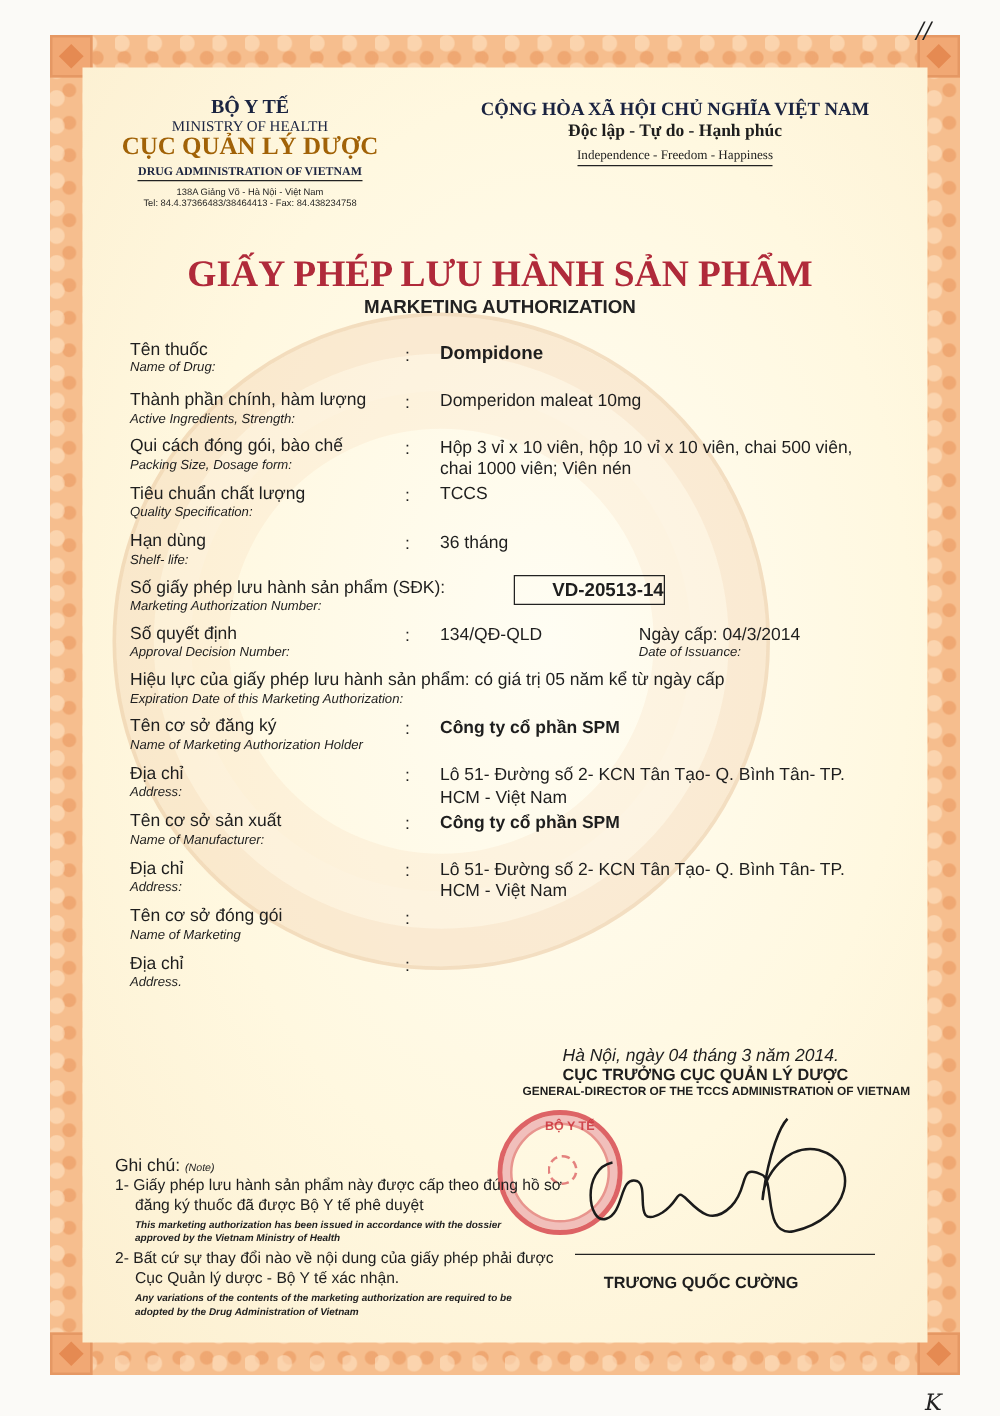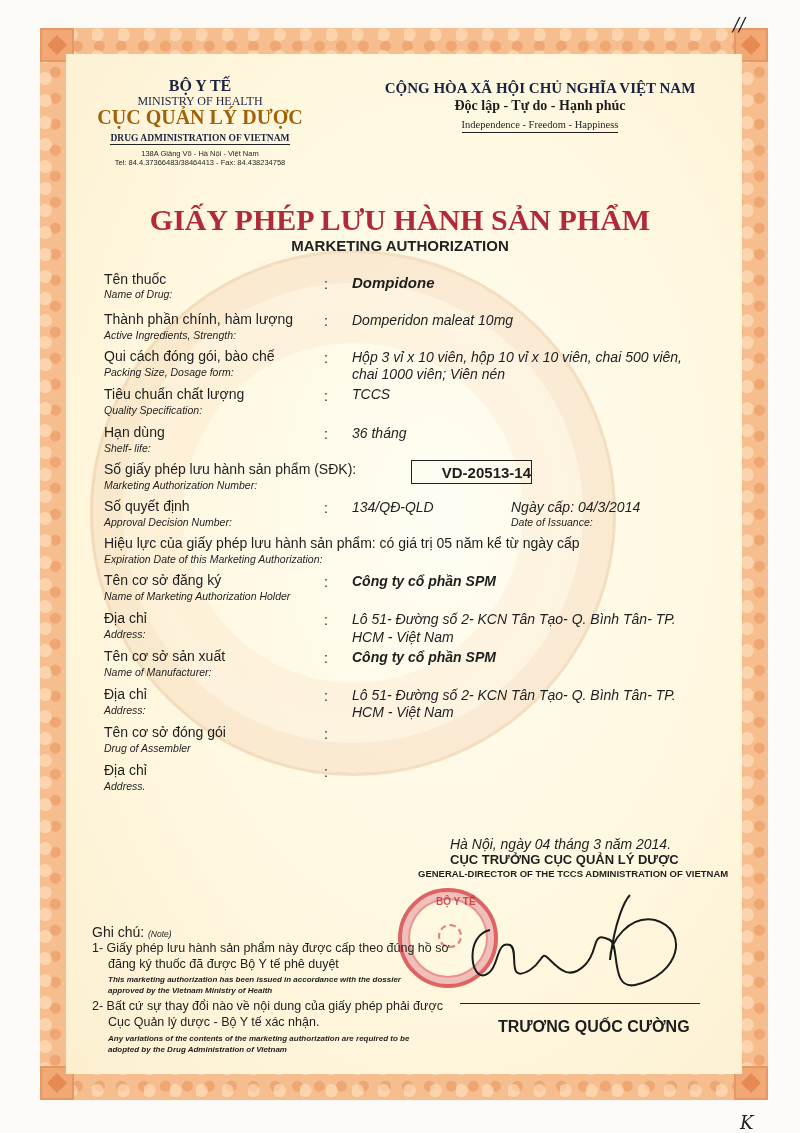--- a/index.html
+++ b/index.html
@@ -16,21 +16,21 @@
       border:3px solid rgba(222,170,120,.35); box-shadow: inset 0 0 0 30px rgba(236,190,140,.15), inset 0 0 0 60px rgba(255,255,255,.1), inset 0 0 0 90px rgba(236,190,140,.12);}
   .abs { position:absolute; white-space:nowrap; }
   .serif { font-family:"Liberation Serif", serif; }
   .hdr-l { left:80px; top:77px; width:240px; text-align:center; }
   .hdr-r { left:360px; top:80px; width:360px; text-align:center; }
   .title { left:40px; width:720px; top:203px; text-align:center; color:#b02a3a; font-family:"Liberation Serif", serif; font-weight:bold; font-size:30px; }
   .subtitle { left:40px; width:720px; top:237px; text-align:center; font-weight:bold; font-size:15px; color:#222; }
   .lbl { font-size:14px; }
   .en { font-size:10.5px; font-style:italic; }
   .colon { font-size:14px; }
-  .val { font-size:14px;font-style:italic; }
+  .val { font-size:14px; }
   .b { font-weight:bold; }
   .sdk-box { position:absolute; left:411px; top:460px; width:121px; height:24px; border:1.5px solid #222; font-weight:bold; font-size:15px; text-align:right; line-height:24px; box-sizing:border-box; }
   .stamp { position:absolute; left:398px; top:888px; width:92px; height:92px; border-radius:50%; border:4px solid rgba(210,50,60,.75); box-shadow: inset 0 0 0 6px rgba(255,255,255,.4), inset 0 0 0 8px rgba(210,50,60,.5); }
   .stamp-txt { position:absolute; font-size:10px; color:rgba(200,40,50,.8); font-weight:bold; }
   .sig-line { position:absolute; left:460px; top:1003px; width:240px; border-top:1.3px solid #222; }
   .handmark { position:absolute; font-family:"DejaVu Serif", serif; font-style:italic; color:#222; }
 </style>
 </head>
 <body>
 
@@ -121,40 +121,40 @@
 <div class="abs colon" style="left:324px;top:650px">:</div>
 <div class="abs val b" style="left:352px;top:649px">Công ty cổ phần SPM</div>
 
 <div class="abs lbl" style="left:104px;top:686px">Địa chỉ</div>
 <div class="abs en" style="left:104px;top:704px">Address:</div>
 <div class="abs colon" style="left:324px;top:688px">:</div>
 <div class="abs val" style="left:352px;top:687px">Lô 51- Đường số 2- KCN Tân Tạo- Q. Bình Tân- TP.</div>
 <div class="abs val" style="left:352px;top:704px">HCM - Việt Nam</div>
 
 <div class="abs lbl" style="left:104px;top:724px">Tên cơ sở đóng gói</div>
-<div class="abs en" style="left:104px;top:742px">Drug of Assembler</div>
+<div class="abs en" style="left:104px;top:742px">Name of Marketing</div>
 <div class="abs colon" style="left:324px;top:726px">:</div>
 
 <div class="abs lbl" style="left:104px;top:762px">Địa chỉ</div>
 <div class="abs en" style="left:104px;top:780px">Address.</div>
 <div class="abs colon" style="left:324px;top:764px">:</div>
 
 <div class="abs" style="left:450px;top:836px;font-size:14px;font-style:italic">Hà Nội, ngày 04 tháng 3 năm 2014.</div>
 <div class="abs b" style="left:450px;top:852px;font-size:13px">CỤC TRƯỞNG CỤC QUẢN LÝ DƯỢC</div>
 <div class="abs b" style="left:418px;top:868px;font-size:9.5px">GENERAL-DIRECTOR OF THE TCCS ADMINISTRATION OF VIETNAM</div>
 
 <div class="stamp">
   <span class="stamp-txt" style="left:34px;top:4px">BỘ Y TẾ</span>
   <span style="position:absolute;left:36px;top:32px;width:20px;height:20px;border:2px dashed rgba(210,50,60,.6);border-radius:50%"></span>
 </div>
 <svg style="position:absolute;left:460px;top:890px" width="250" height="115">
   <path d="M30 40 C5 45 10 90 25 85 C40 80 35 50 50 55 C60 60 45 95 70 80 C85 70 80 60 90 70 C100 80 110 90 125 75 C140 60 130 40 150 50 C160 55 150 100 175 95 C220 85 230 40 195 30 C170 25 150 50 150 70 C155 30 165 10 170 5" fill="none" stroke="#1b1b1b" stroke-width="2"></path>
 </svg>
 <div class="sig-line"></div>
-<div class="abs b" style="left:498px;top:1018px;font-size:16px">TRƯƠNG QUỐC CƯỜNG</div>
+<div class="abs b" style="left:483px;top:1018px;font-size:13px">TRƯƠNG QUỐC CƯỜNG</div>
 
 <div class="abs" style="left:92px;top:924px;font-size:14px">
   <span>Ghi chú:</span>
   <span style="font-size:8.5px;font-style:italic">(Note)</span>
 </div>
 <div class="abs" style="left:92px;top:941px;font-size:12.5px">1- Giấy phép lưu hành sản phẩm này được cấp theo đúng hồ sơ</div>
 <div class="abs" style="left:108px;top:957px;font-size:12.5px">đăng ký thuốc đã được Bộ Y tế phê duyệt</div>
 <div class="abs" style="left:108px;top:975px;font-size:8px;font-style:italic;font-weight:bold">This marketing authorization has been issued in accordance with the dossier</div>
 <div class="abs" style="left:108px;top:986px;font-size:8px;font-style:italic;font-weight:bold">approved by the Vietnam Ministry of Health</div>
 <div class="abs" style="left:92px;top:999px;font-size:12.5px">2- Bất cứ sự thay đổi nào về nội dung của giấy phép phải được</div>

